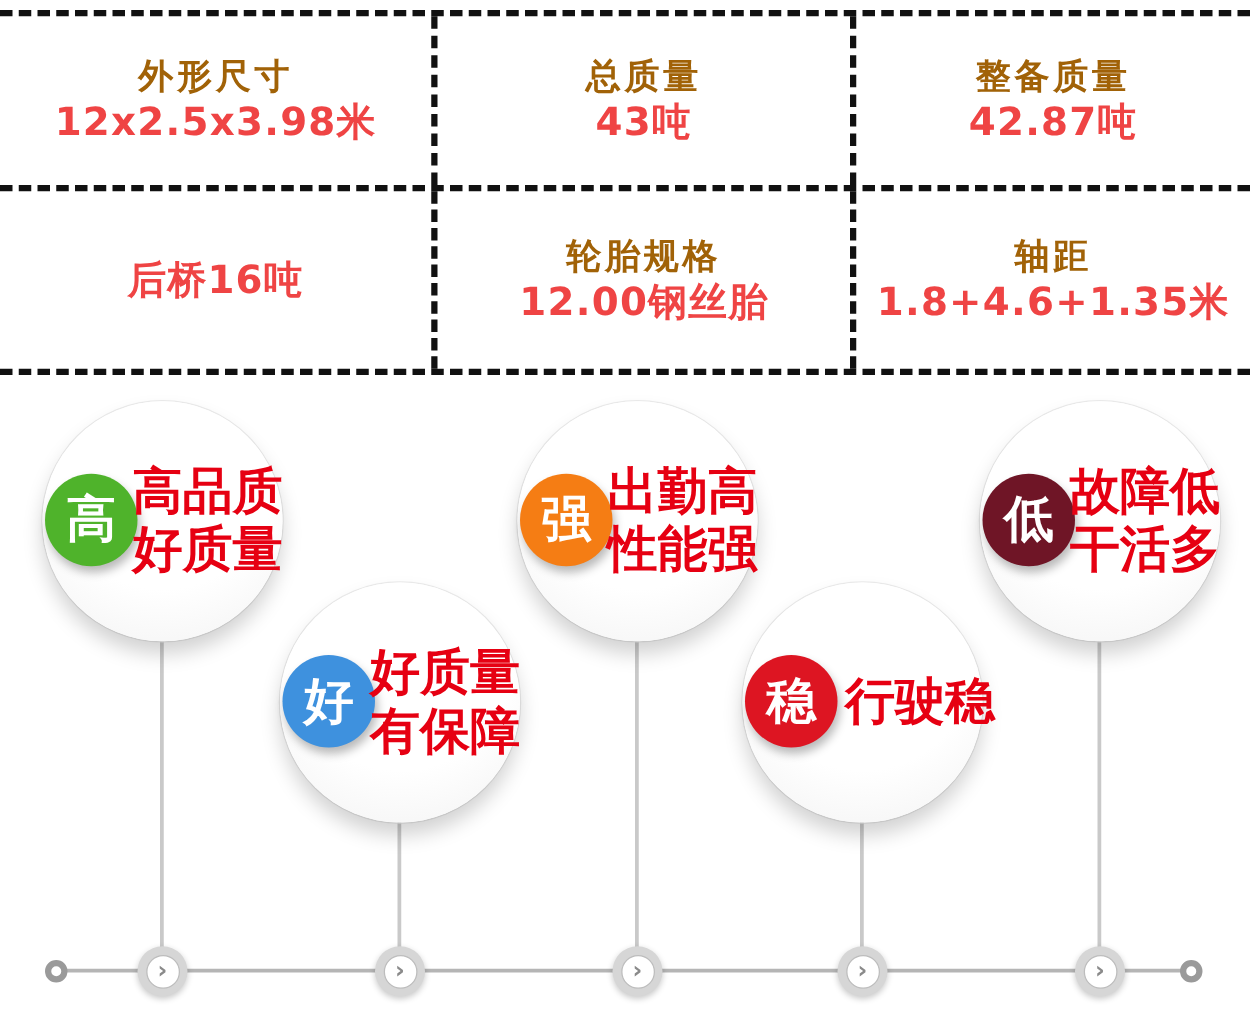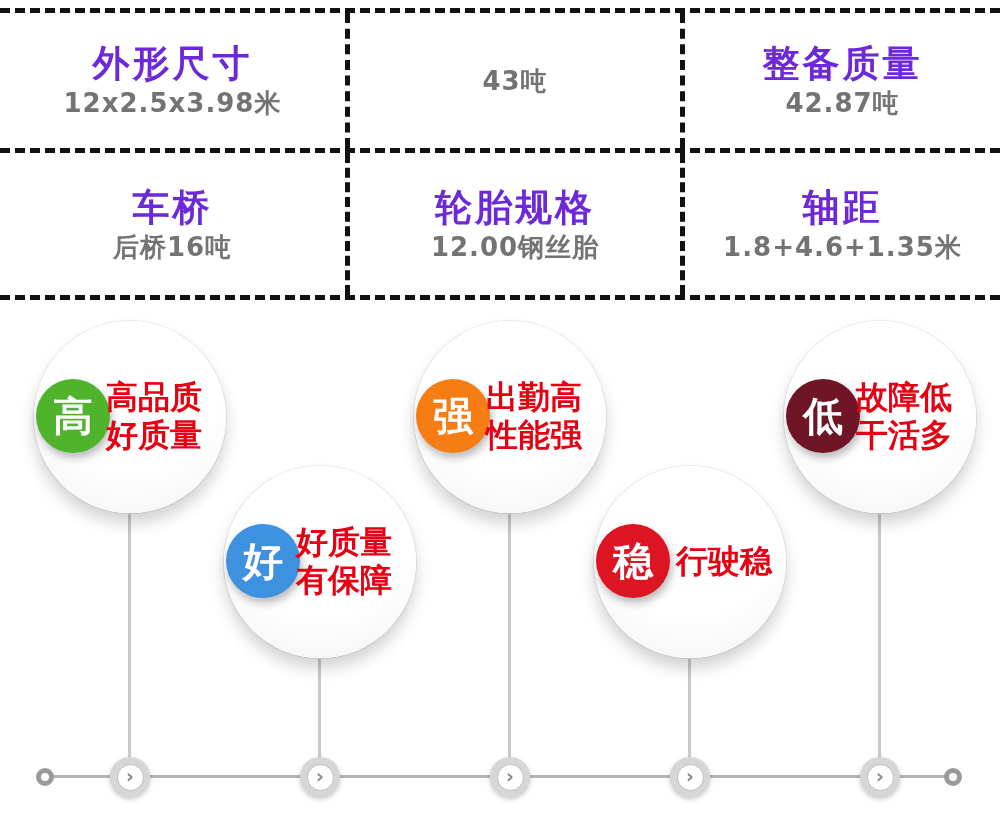--- a/index.html
+++ b/index.html
@@ -27,30 +27,30 @@
   .spec-row.r2 { height: 147px; }
   .spec-cell {
     display: flex;
     flex-direction: column;
     align-items: center;
     justify-content: center;
     gap: 8px;
   }
   .spec-cell + .spec-cell { border-left: 5px dashed #111; }
   .spec-title {
-    font-size: 37px;
-    font-weight: bold;
-    color: #6d28d9;
+    font-size: 28px;
+    font-weight: bold;
+    color: #a16207;
     letter-spacing: 3px;
     line-height: 1;
   }
   .spec-value {
-    font-size: 26px;
-    font-weight: bold;
-    color: #737373;
+    font-size: 31px;
+    font-weight: bold;
+    color: #ef4444;
     line-height: 1;
     letter-spacing: 1px;
   }
 
   
   .connector {
     position: absolute;
     width: 3px;
     background: #c9c9c9;
   }
@@ -91,21 +91,21 @@
     line-height: 1;
   }
   .feature-text {
     position: absolute;
     left: 72px;
     top: 0;
     height: 192px;
     display: flex;
     flex-direction: column;
     justify-content: center;
-    font-size: 32px;
+    font-size: 40px;
     font-weight: bold;
     line-height: 1.18;
     white-space: nowrap;
   }
 
   
   .timeline-line {
     position: absolute;
     left: 40px; top: 775px;
     width: 920px; height: 3px;
@@ -155,30 +155,30 @@
 </head>
 <body>
 
 <div class="spec-grid">
   <div class="spec-row r1">
     <div class="spec-cell">
       <div class="spec-title">外形尺寸</div>
       <div class="spec-value">12x2.5x3.98米</div>
     </div>
     <div class="spec-cell">
+      <div class="spec-title">总质量</div>
       <div class="spec-value">43吨</div>
     </div>
     <div class="spec-cell">
       <div class="spec-title">整备质量</div>
       <div class="spec-value">42.87吨</div>
     </div>
   </div>
   <div class="spec-row r2">
     <div class="spec-cell">
-      <div class="spec-title">车桥</div>
       <div class="spec-value">后桥16吨</div>
     </div>
     <div class="spec-cell">
       <div class="spec-title">轮胎规格</div>
       <div class="spec-value">12.00钢丝胎</div>
     </div>
     <div class="spec-cell">
       <div class="spec-title">轴距</div>
       <div class="spec-value">1.8+4.6+1.35米</div>
     </div>

